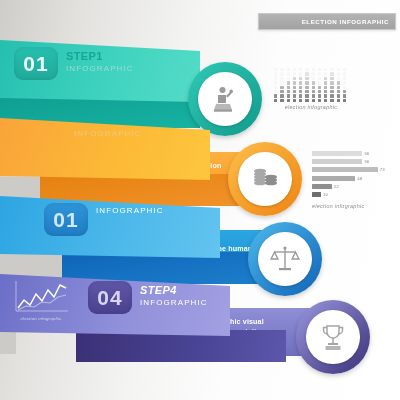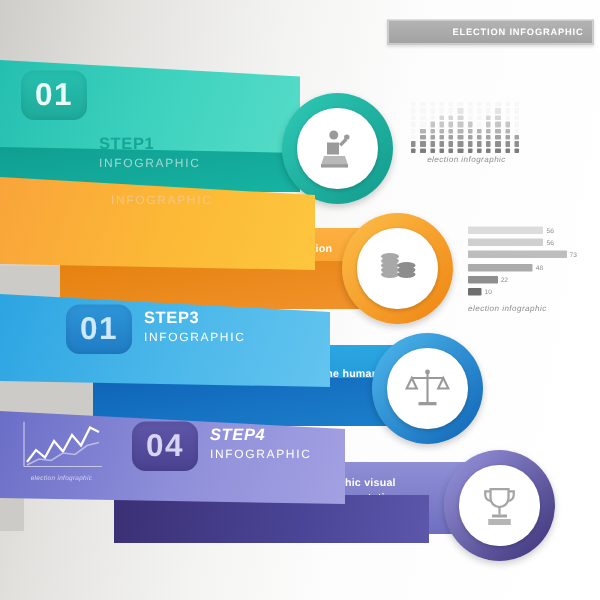--- a/index.html
+++ b/index.html
@@ -89,21 +89,21 @@
               background:linear-gradient(110deg,#25bfb0 0%,#3fd3bf 55%,#55dcc8 100%);
               clip-path:polygon(0 0, 200px 11px, 200px 62px, 0 58px);
               box-shadow:0 2px 4px rgba(0,0,0,.13);">
   </div>
 
   <div class="pill" style="left:14px;top:47px;width:44px;height:33px;
               background:linear-gradient(180deg,#27bfae 0%,#1faa9b 100%);">
     <span style="color:#eafaf6;">01</span>
   </div>
   <div class="steptxt" style="left:66px;top:50px;">
-    <span class="t1" style="color:#16a596;margin-top:40px;">STEP1</span>
+    <span class="t1" style="color:#16a596;">STEP1</span>
     <span class="t2" style="color:#9fd9d2;">INFOGRAPHIC</span>
   </div>
 
   <div class="badge" style="left:188px;top:62px;width:74px;height:74px;
               background:linear-gradient(135deg,#2fc9b6 0%,#129a8c 100%);
               box-shadow:0 2px 5px rgba(0,0,0,.2);">
     <div class="inner">
       <span>
         <svg width="32" height="32" viewBox="0 0 32 32">
           <circle cx="13.5" cy="7" r="3" fill="#9a9a9a"></circle>
@@ -307,21 +307,20 @@
   <div style="position:absolute;left:0;top:196px;width:220px;height:62px;
               background:linear-gradient(110deg,#2da5e2 0%,#4cb8ea 55%,#63c4ef 100%);
               clip-path:polygon(0 0, 220px 12px, 220px 62px, 0 58px);
               box-shadow:0 2px 4px rgba(0,0,0,.13);"></div>
 
   <div class="pill" style="left:44px;top:203px;width:44px;height:33px;
               background:linear-gradient(180deg,#2f95d8 0%,#1f7cc4 100%);">
     <span style="color:#cde9fb;">01</span>
   </div>
   <div class="steptxt" style="left:96px;top:206px;">
-    <span class="t1" style="color:#ffffff;">STEP3</span>
     <span class="t2" style="color:#ffffff;">INFOGRAPHIC</span>
   </div>
 
   <div class="badge" style="left:248px;top:222px;width:74px;height:74px;
               background:linear-gradient(135deg,#4fb9ec 0%,#0f63b6 100%);
               box-shadow:0 2px 5px rgba(0,0,0,.2);">
     <div class="inner">
       <span>
         <svg width="32" height="32" viewBox="0 0 32 32">
           <g stroke="#9a9a9a" stroke-width="1.4" fill="none">

